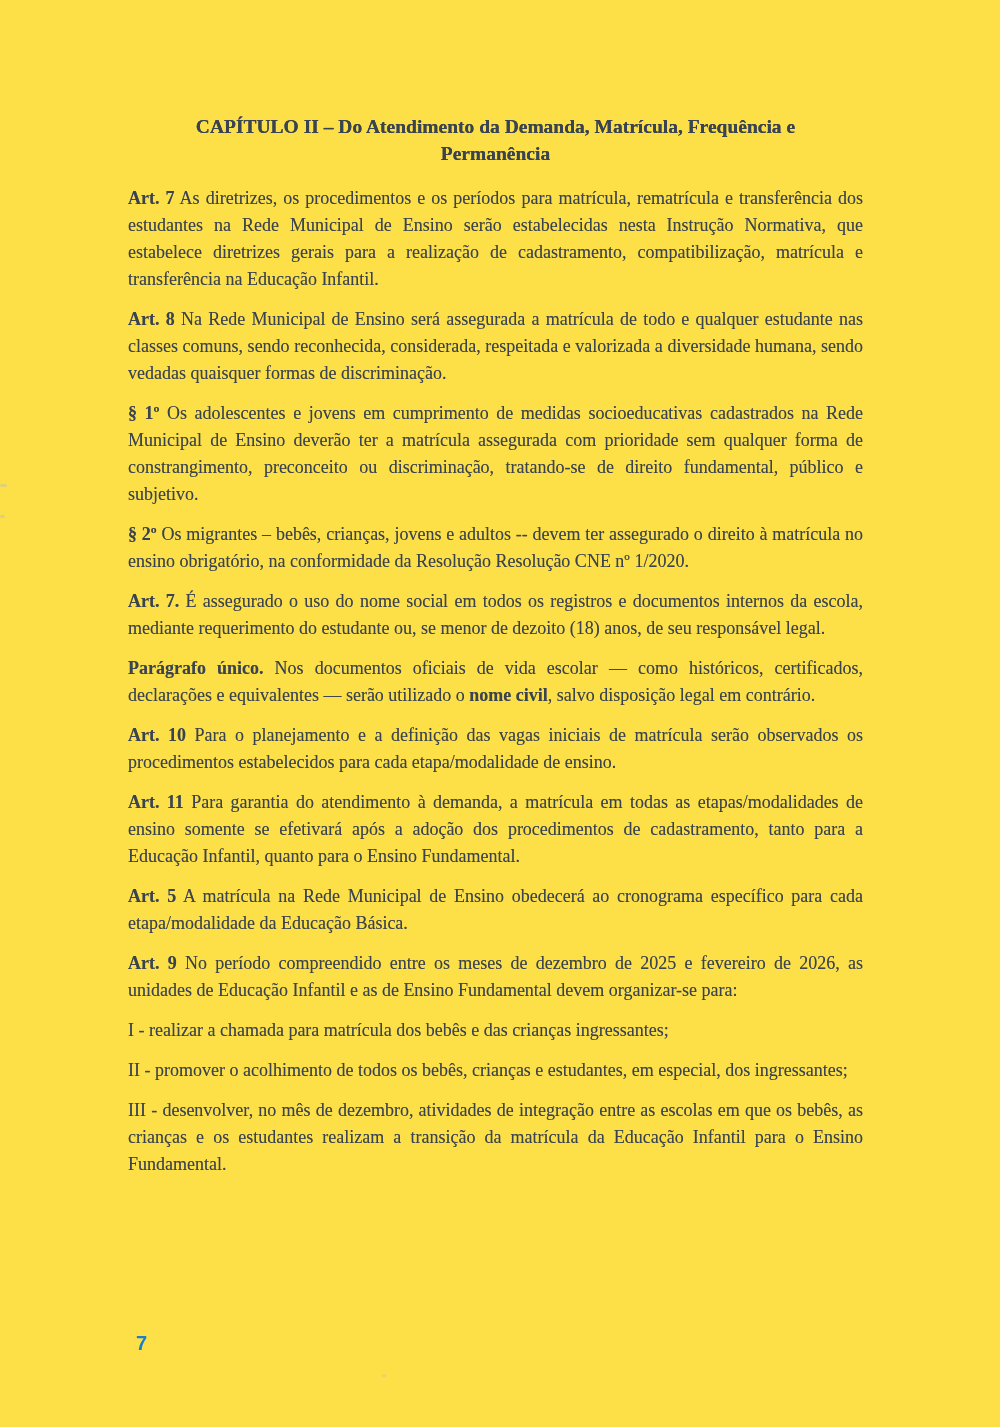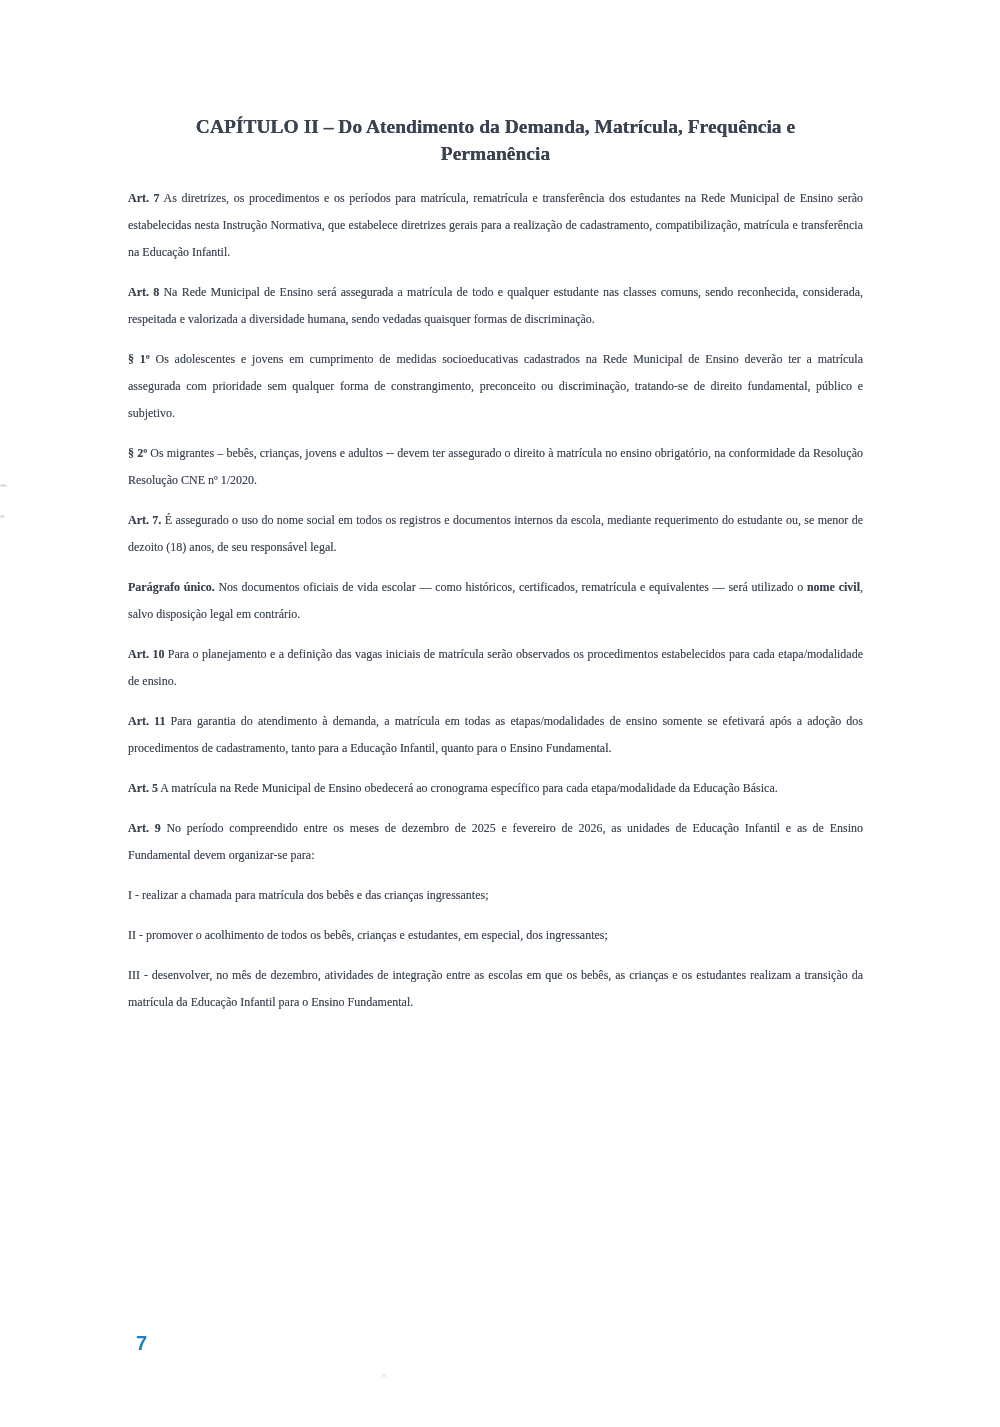--- a/index.html
+++ b/index.html
@@ -20,21 +20,21 @@
   }
   .heading {
     font-size: 19.5px;
     line-height: 27px;
     font-weight: bold;
     text-align: center;
     margin: 0 0 18px 0;
     text-shadow: 0 0 0.5px currentColor;
   }
   .para {
-    font-size: 12px;
+    font-size: 18px;
     line-height: 27px;
     text-align: justify;
     margin: 0 0 13px 0;
     text-shadow: 0 0 0.4px rgba(58,67,80,0.45);
   }
   .para.indent { }
   .para b { font-weight: bold; }
   .page-number {
     position: absolute;
     left: 136px;
@@ -50,33 +50,33 @@
     opacity: 0.45;
     border-radius: 2px;
   }
   .art-1 { left: 0; top: 484px; width: 7px; height: 3px; }
   .art-2 { left: 0; top: 515px; width: 5px; height: 3px; }
   .art-3 { left: 382px; top: 1374px; width: 4px; height: 3px; opacity: 0.35; }
 </style>
 </head>
 <body>
 
-<div class="page" style="color: rgb(58, 67, 80); background: #ffffff; text-decoration: underline;">
+<div class="page" style="color: rgb(58, 67, 80); background: #fde047; text-decoration: underline;">
   <div class="content">
     <h1 class="heading">
       <span>CAPÍTULO II – Do Atendimento da Demanda, Matrícula, Frequência e</span><br>
       <span>Permanência</span>
     </h1>
     <div>
         <p class="para"><b>Art. 7</b><span> As diretrizes, os procedimentos e os períodos para matrícula, rematrícula e transferência dos estudantes na Rede Municipal de Ensino serão estabelecidas nesta Instrução Normativa, que estabelece diretrizes gerais para a realização de cadastramento, compatibilização, matrícula e transferência na Educação Infantil.</span></p>
         <p class="para"><b>Art. 8</b><span> Na Rede Municipal de Ensino será assegurada a matrícula de todo e qualquer estudante nas classes comuns, sendo reconhecida, considerada, respeitada e valorizada a diversidade humana, sendo vedadas quaisquer formas de discriminação.</span></p>
         <p class="para"><b>§ 1º</b><span> Os adolescentes e jovens em cumprimento de medidas socioeducativas cadastrados na Rede Municipal de Ensino deverão ter a matrícula assegurada com prioridade sem qualquer forma de constrangimento, preconceito ou discriminação, tratando-se de direito fundamental, público e subjetivo.</span></p>
         <p class="para"><b>§ 2º</b><span> Os migrantes – bebês, crianças, jovens e adultos -- devem ter assegurado o direito à matrícula no ensino obrigatório, na conformidade da Resolução Resolução CNE nº 1/2020.</span></p>
         <p class="para"><b>Art. 7.</b><span> É assegurado o uso do nome social em todos os registros e documentos internos da escola, mediante requerimento do estudante ou, se menor de dezoito (18) anos, de seu responsável legal.</span></p>
-        <p class="para"><b>Parágrafo único.</b><span> Nos documentos oficiais de vida escolar — como históricos, certificados, rematrícula e equivalentes — será utilizado o </span><b>nome civil</b><span>, salvo disposição legal em contrário.</span></p>
+        <p class="para"><b>Parágrafo único.</b><span> Nos documentos oficiais de vida escolar — como históricos, certificados, declarações e equivalentes — serão utilizado o </span><b>nome civil</b><span>, salvo disposição legal em contrário.</span></p>
         <p class="para"><b>Art. 10</b><span> Para o planejamento e a definição das vagas iniciais de matrícula serão observados os procedimentos estabelecidos para cada etapa/modalidade de ensino.</span></p>
         <p class="para"><b>Art. 11</b><span> Para garantia do atendimento à demanda, a matrícula em todas as etapas/modalidades de ensino somente se efetivará após a adoção dos procedimentos de cadastramento, tanto para a Educação Infantil, quanto para o Ensino Fundamental.</span></p>
         <p class="para"><b>Art. 5</b><span> A matrícula na Rede Municipal de Ensino obedecerá ao cronograma específico para cada etapa/modalidade da Educação Básica.</span></p>
         <p class="para"><b>Art. 9</b><span> No período compreendido entre os meses de dezembro de 2025 e fevereiro de 2026, as unidades de Educação Infantil e as de Ensino Fundamental devem organizar-se para:</span></p>
         <p class="para indent"><span>I - realizar a chamada para matrícula dos bebês e das crianças ingressantes;</span></p>
         <p class="para indent"><span>II - promover o acolhimento de todos os bebês, crianças e estudantes, em especial, dos ingressantes;</span></p>
         <p class="para indent"><span>III - desenvolver, no mês de dezembro, atividades de integração entre as escolas em que os bebês, as crianças e os estudantes realizam a transição da matrícula da Educação Infantil para o Ensino Fundamental.</span></p>
       </div>
   </div>
 

